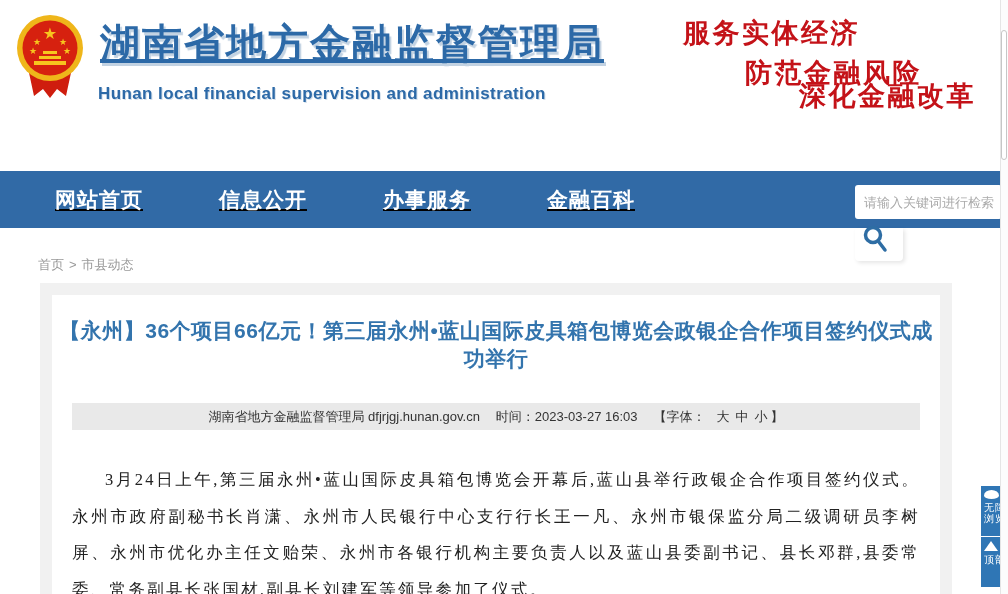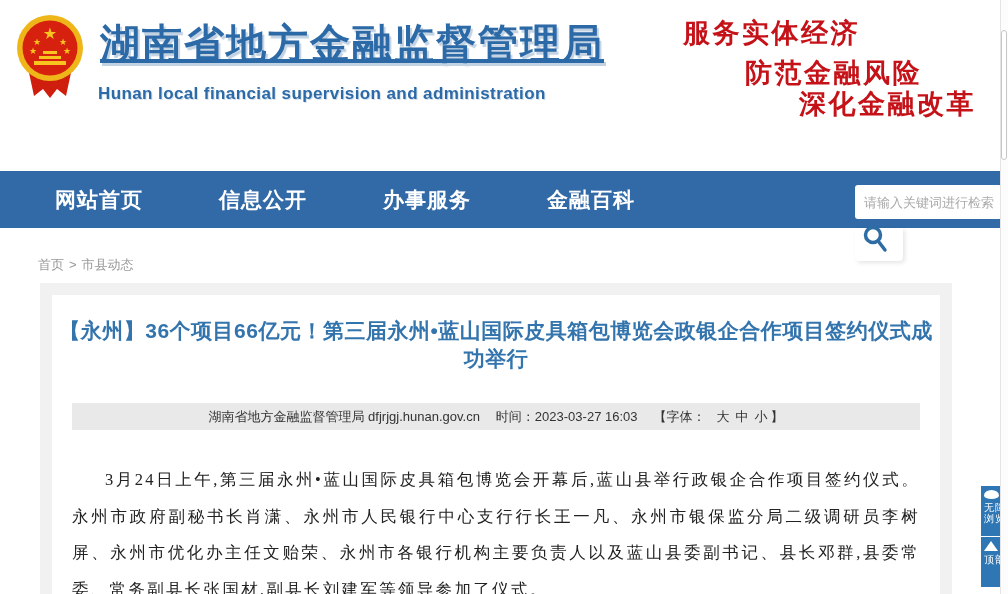--- a/index.html
+++ b/index.html
@@ -11,25 +11,25 @@
   .emblem { position:absolute; left:16px; top:12px; }
   .site-title { position:absolute; left:100px; top:16px; font-size:40px; font-weight:bold;
     color:#2c69a7; letter-spacing:2px; white-space:nowrap;
     text-shadow:2px 3px 1px #c2d2e2;text-decoration:underline; }
   .site-subtitle { position:absolute; left:98px; top:84px; font-size:17px; font-weight:bold;
     color:#2c69a7; letter-spacing:0.4px; white-space:nowrap; text-shadow:1px 1px 0 #d4e0ec; }
   .slogan { position:absolute; font-size:27px; font-weight:bold; color:#c41218;
     letter-spacing:2.5px; white-space:nowrap; }
   .slogan-1 { left:683px; top:15px; }
   .slogan-2 { left:745px; top:55px; }
-  .slogan-3 { left:799px; top:86px; }
+  .slogan-3 { left:799px; top:78px; }
 
   
   .nav { position:absolute; left:0; top:171px; width:1008px; height:57px; background:#316aa6;
-    display:flex; align-items:center; padding-left:55px; }
+    display:flex; align-items:center; padding-left:55px;text-decoration:underline; }
   .nav-item { width:86px; margin-right:78px; text-align:center; color:#fff; font-size:21px;
     font-weight:bold; letter-spacing:1px; cursor:pointer; white-space:nowrap; }
 
   .search-input { position:absolute; left:855px; top:185px; width:147px; height:34px;
     background:#fff; border:none; border-radius:3px; padding-left:9px; font-size:13px;
     color:#333; outline:none; z-index:5; font-family:"Liberation Sans","DejaVu Sans",sans-serif; }
   .search-input::placeholder { color:#a9a9a9; }
   .search-panel { position:absolute; left:855px; top:228px; width:48px; height:33px;
     background:#fff; border-radius:0 0 4px 4px; box-shadow:2px 2px 4px rgba(0,0,0,0.10);
     z-index:4; }

